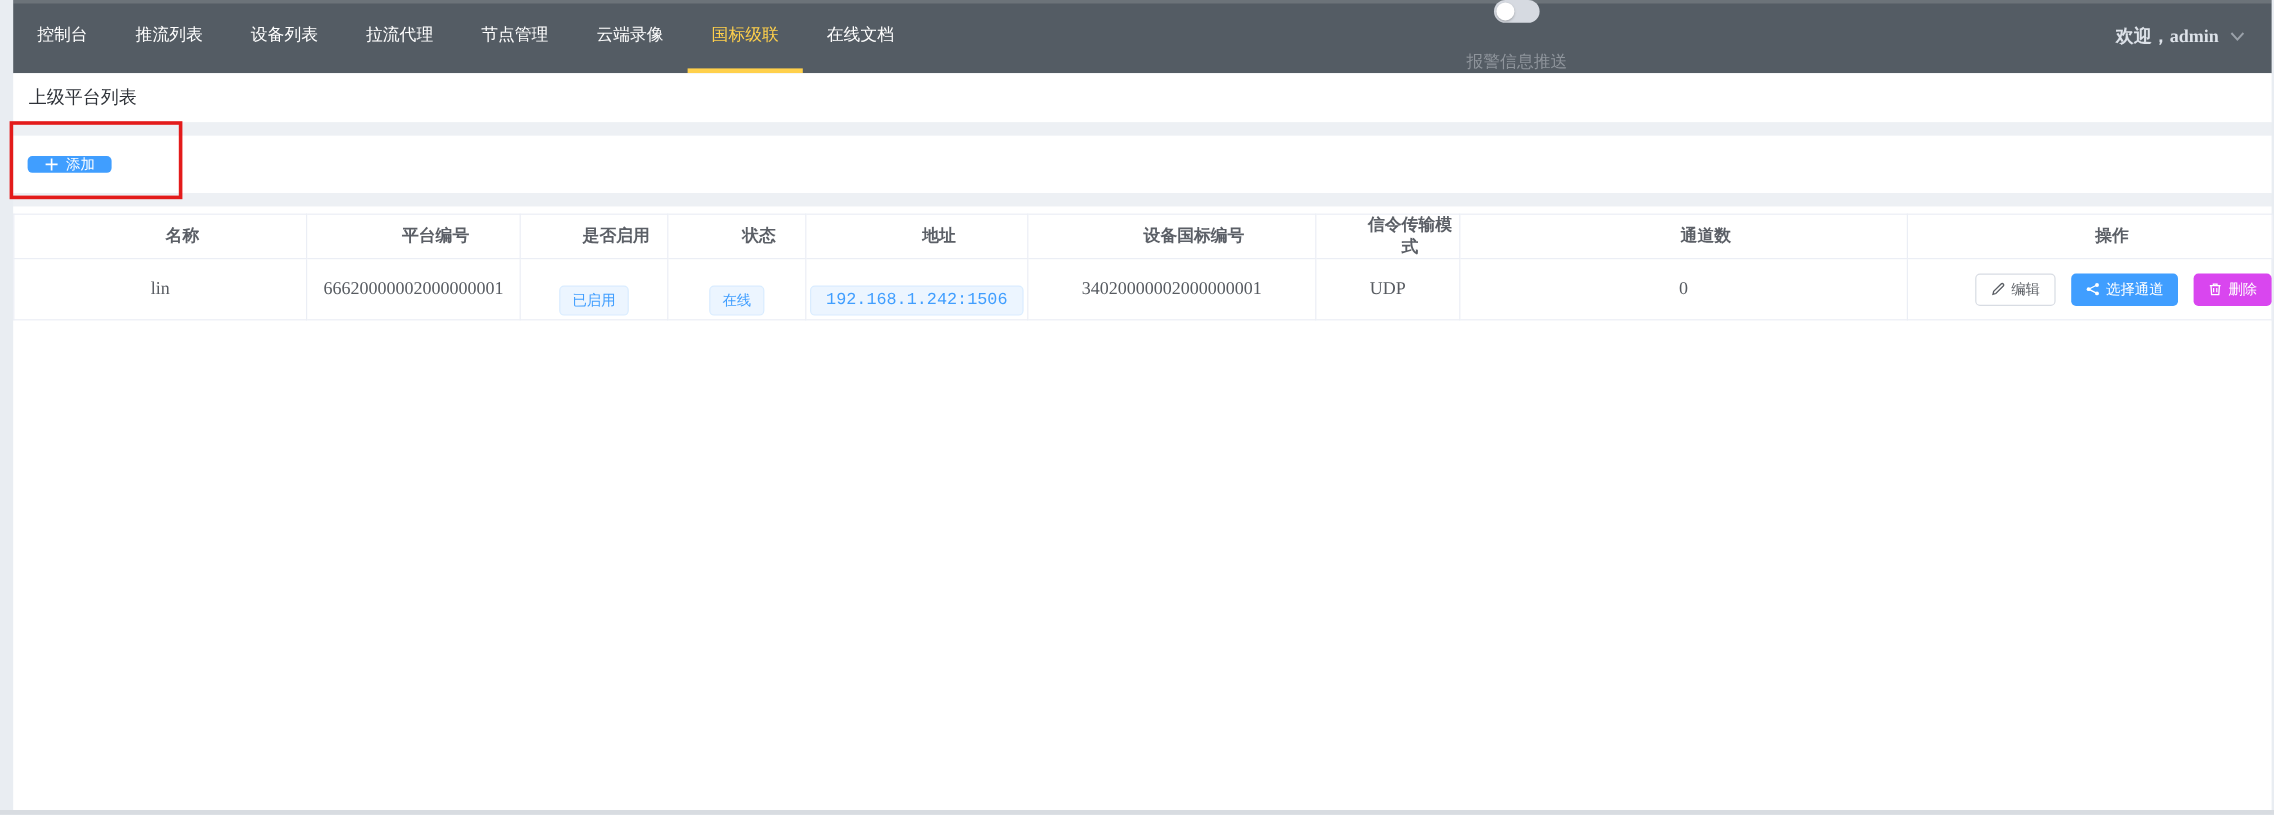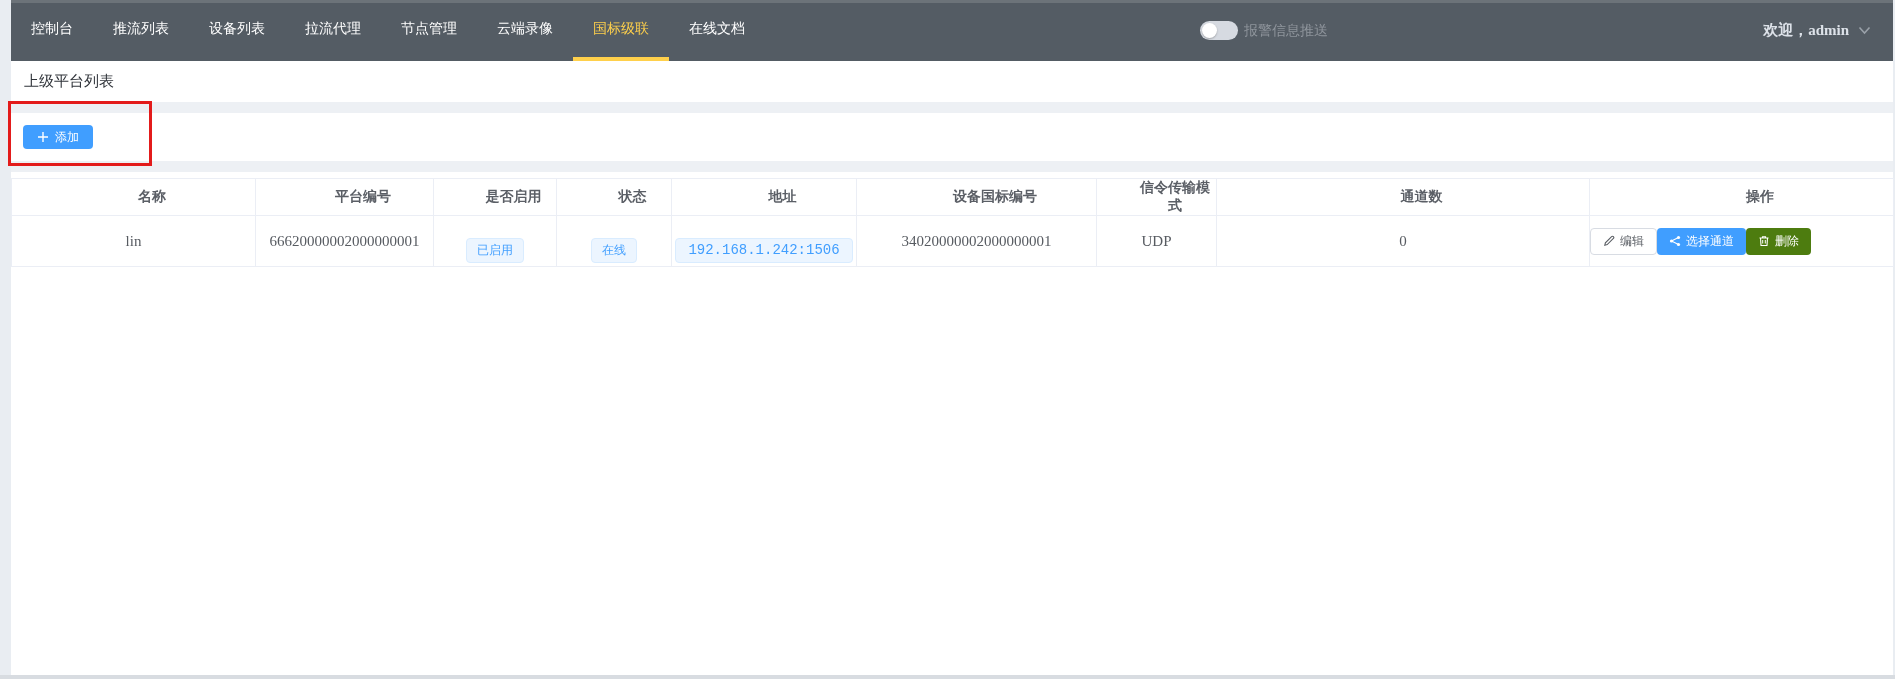--- a/index.html
+++ b/index.html
@@ -4,52 +4,52 @@
 <style>
   * { margin:0; padding:0; box-sizing:border-box; }
   html,body { width:1895px; height:679px; }
   body { font-family:"Liberation Sans","DejaVu Sans",sans-serif; background:#e9edf2; position:relative; overflow:hidden; }
   .frame { position:absolute; left:11px; top:0; width:1882px; height:675px; display:flex; flex-direction:column; }
 
   
   .nav { height:61px; background:#545c64; display:flex; align-items:stretch; box-shadow:inset 0 3px 0 rgba(255,255,255,.14); flex-shrink:0; }
   .nav-item { display:flex; align-items:center; padding:0 20px; font-size:14px; color:#ffffff; border-bottom:4px solid transparent; cursor:pointer; white-space:nowrap; }
   .nav-item.active { color:#ffd04b; border-bottom-color:#ffd04b; }
-  .nav-toggle-group { margin-left:auto; display:flex; align-items:center; gap:6px; }
+  .nav-toggle-group { margin-left:auto; display:flex; align-items:center; gap:24px;flex-direction:column; }
   .switch { width:38px; height:19px; border-radius:10px; background:#d6dae1; position:relative; cursor:pointer; flex-shrink:0; }
   .switch .knob { position:absolute; left:2px; top:2px; width:15px; height:15px; border-radius:50%; background:#ffffff; box-shadow:0 1px 2px rgba(0,0,0,.25); }
   .toggle-label { font-size:14px; color:#8f959c; }
   .nav-user-group { margin-left:auto; margin-right:22px; display:flex; align-items:center; gap:9px; cursor:pointer;font-weight:bold; }
   .welcome-text { font-size:15px; color:#dde2e9; font-family:"Liberation Serif","DejaVu Serif",serif; }
   .chev { width:13px; height:9px; }
 
   
   .titlebar { height:41px; background:#ffffff; display:flex; align-items:center; padding-left:13px; flex-shrink:0; }
   .page-title { font-size:15px; font-weight:normal; color:#2e3238; }
   .gap-band { height:11px; background:#edf0f4; flex-shrink:0; }
   .toolbar { height:48px; background:#ffffff; display:flex; align-items:center; padding-left:12px; flex-shrink:0; }
   .btn { display:inline-flex; align-items:center; justify-content:center; gap:6px; border-radius:4px; cursor:pointer; border:none; font-family:"Liberation Sans","DejaVu Sans",sans-serif; }
-  .btn-add { height:24px; padding:0 14px; background:#409eff; color:#ffffff; font-size:12px; }
+  .btn-add { height:14px; padding:0 14px; background:#409eff; color:#ffffff; font-size:12px; }
 
   
   .anno-box { position:absolute; left:8px; top:101px; width:144px; height:65px; border:3px solid #e31b1b; z-index:10; pointer-events:none; }
 
   
   .main { flex:1; background:#ffffff; padding-top:6px; }
   table { width:100%; border-collapse:collapse; table-layout:fixed; }
   th, td { border:1px solid #ebeef5; text-align:center; vertical-align:middle; }
   th { height:36px; font-size:14px; font-weight:bold; color:#5b5f66; background:#ffffff;padding-left:37px; }
   td { height:51px; font-size:15px; color:#575b61; font-family:"Liberation Serif","DejaVu Serif",serif; }
   .tag { display:inline-block; padding:4px 10px; font-size:12px; line-height:1.2; color:#409eff; background:#ecf5ff; border:1px solid #d9ecff; border-radius:4px; font-family:"Liberation Sans","DejaVu Sans",sans-serif;margin-top:19px; }
   .tag-addr { font-size:14px; padding:3px 12px; font-family:Liberation Mono, monospace; }
-  .actions { display:flex; align-items:center; justify-content:flex-start; }
+  .actions { display:flex; align-items:center; justify-content:flex-end; gap:13px; }
   .btn-act { height:27px; padding:0 12px; font-size:12px; gap:5px; }
   .btn-plain { background:#ffffff; border:1px solid #d8dce3; color:#5a5e64; }
   .btn-primary { background:#409eff; color:#ffffff; }
-  .btn-danger { background:#4d7c0f; color:#ffffff; }
+  .btn-danger { background:#d946ef; color:#ffffff; }
   .icon { display:inline-flex; flex-shrink:0; }
 
   .bottom-strip { position:absolute; left:0; bottom:0; width:1895px; height:4px; background:#d8dce1; }
 </style>
 </head>
 <body>
 
 <div class="frame">
 
   <div class="nav">

